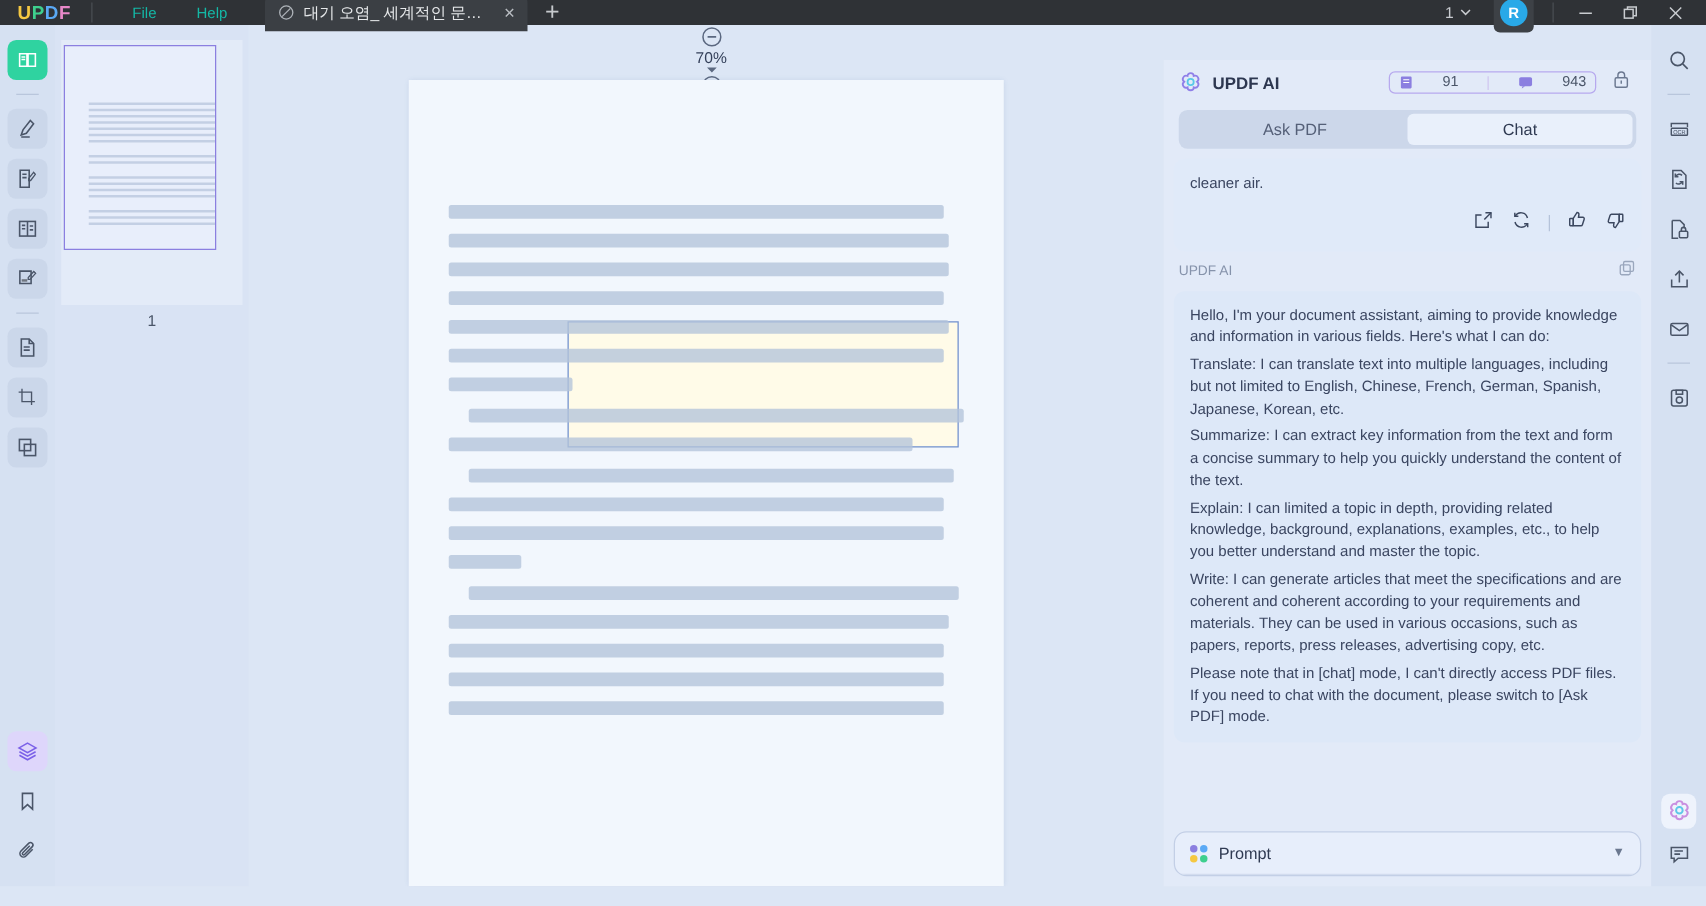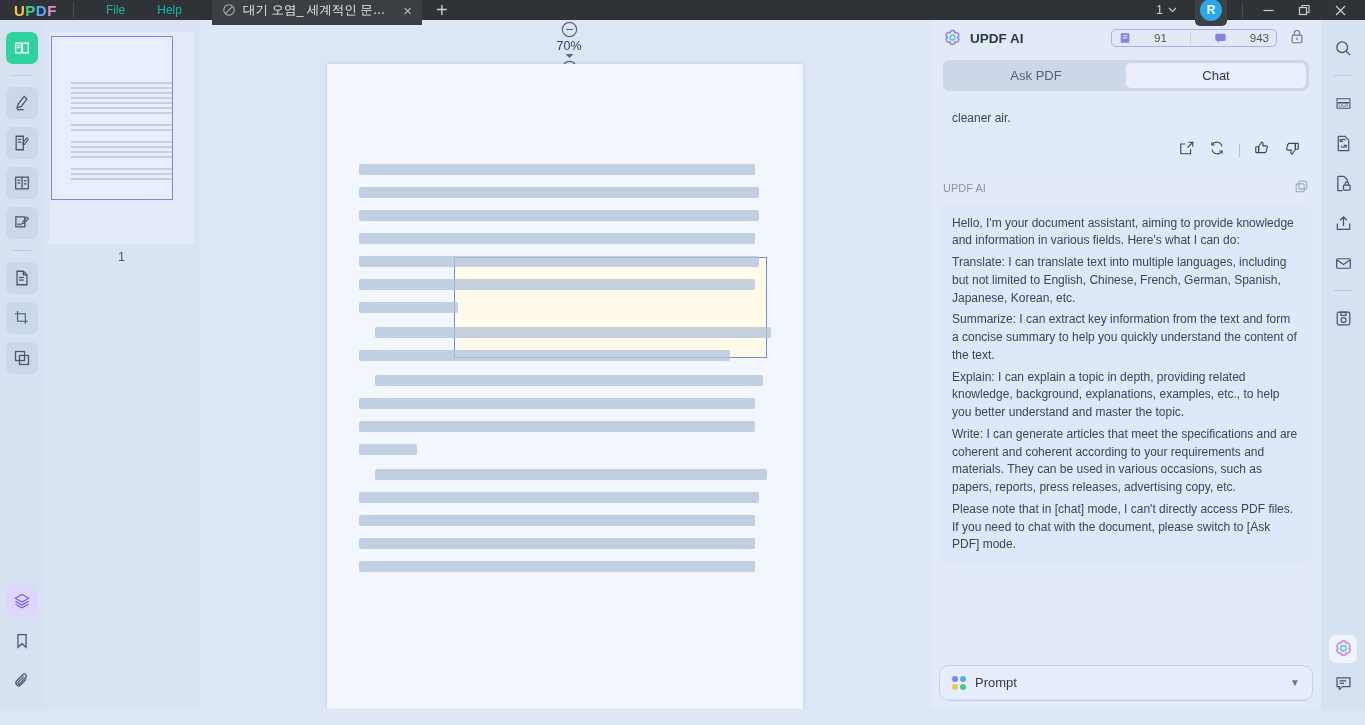--- a/index.html
+++ b/index.html
@@ -90,20 +90,21 @@
   .kline { height:11px; border-radius:2px; background:#b3c4da; opacity:.78; margin:12px 0; }
   #selblock {
     position:absolute; left:127px; top:193px; width:313px; height:101px;
     border:1.4px solid #6d8fd1; background:#fffbe8;
   }
   .klines-wrap { padding: 0 10px; }
   
   #aipanel {
     width:390px; flex:0 0 390px; background:#e2eaf8; display:flex; flex-direction:column;
     padding:0 8px 8px 8px;
+    margin-top:28px;
   }
   #ai-head { height:36px; display:flex; align-items:center; gap:8px; padding:0 4px; }
   #ai-title { font-size:13.5px; font-weight:bold; color:#2d3750; }
   .credit-pill {
     margin-left:auto; display:flex; align-items:center; gap:23px; border:1px solid #b7a9ee;
     border-radius:5px; padding:2px 7px; font-size:11.5px; color:#5b6880;
   }
   .credit-pill .cdiv { width:1px;height:11px;background:#cfc6f0; }
   .credit-pill .cnum { color:#4a5568; }
   #ai-lock { padding:4px; cursor:pointer; }
@@ -483,21 +484,21 @@
               <rect x="5.5" y="2.5" width="9" height="9" rx="1.3"></rect>
               <rect x="2.5" y="5.5" width="9" height="9" rx="1.3"></rect>
             </svg>
         </span>
       </div>
 
       <div class="bubble">
         <div class="msg-p">Hello, I'm your document assistant, aiming to provide knowledge and information in various fields. Here's what I can do:</div>
         <div class="msg-p">Translate: I can translate text into multiple languages, including but not limited to English, Chinese, French, German, Spanish, Japanese, Korean, etc.</div>
         <div class="msg-p">Summarize: I can extract key information from the text and form a concise summary to help you quickly understand the content of the text.</div>
-        <div class="msg-p">Explain: I can explain a topic in depth, providing related knowledge, background, explanations, examples, etc., to help you better understand and master the topic.</div>
+        <div class="msg-p">Explain: I can limited a topic in depth, providing related knowledge, background, explanations, examples, etc., to help you better understand and master the topic.</div>
         <div class="msg-p">Write: I can generate articles that meet the specifications and are coherent and coherent according to your requirements and materials. They can be used in various occasions, such as papers, reports, press releases, advertising copy, etc.</div>
         <div class="msg-p">Please note that in [chat] mode, I can't directly access PDF files. If you need to chat with the document, please switch to [Ask PDF] mode.</div>
       </div>
     </div>
 
     <div id="promptbox">
       <div id="prompt-head">
         <span class="dots">
           <i style="background:#8b7fe0"></i>
             <i style="background:#5aa9f5"></i>

